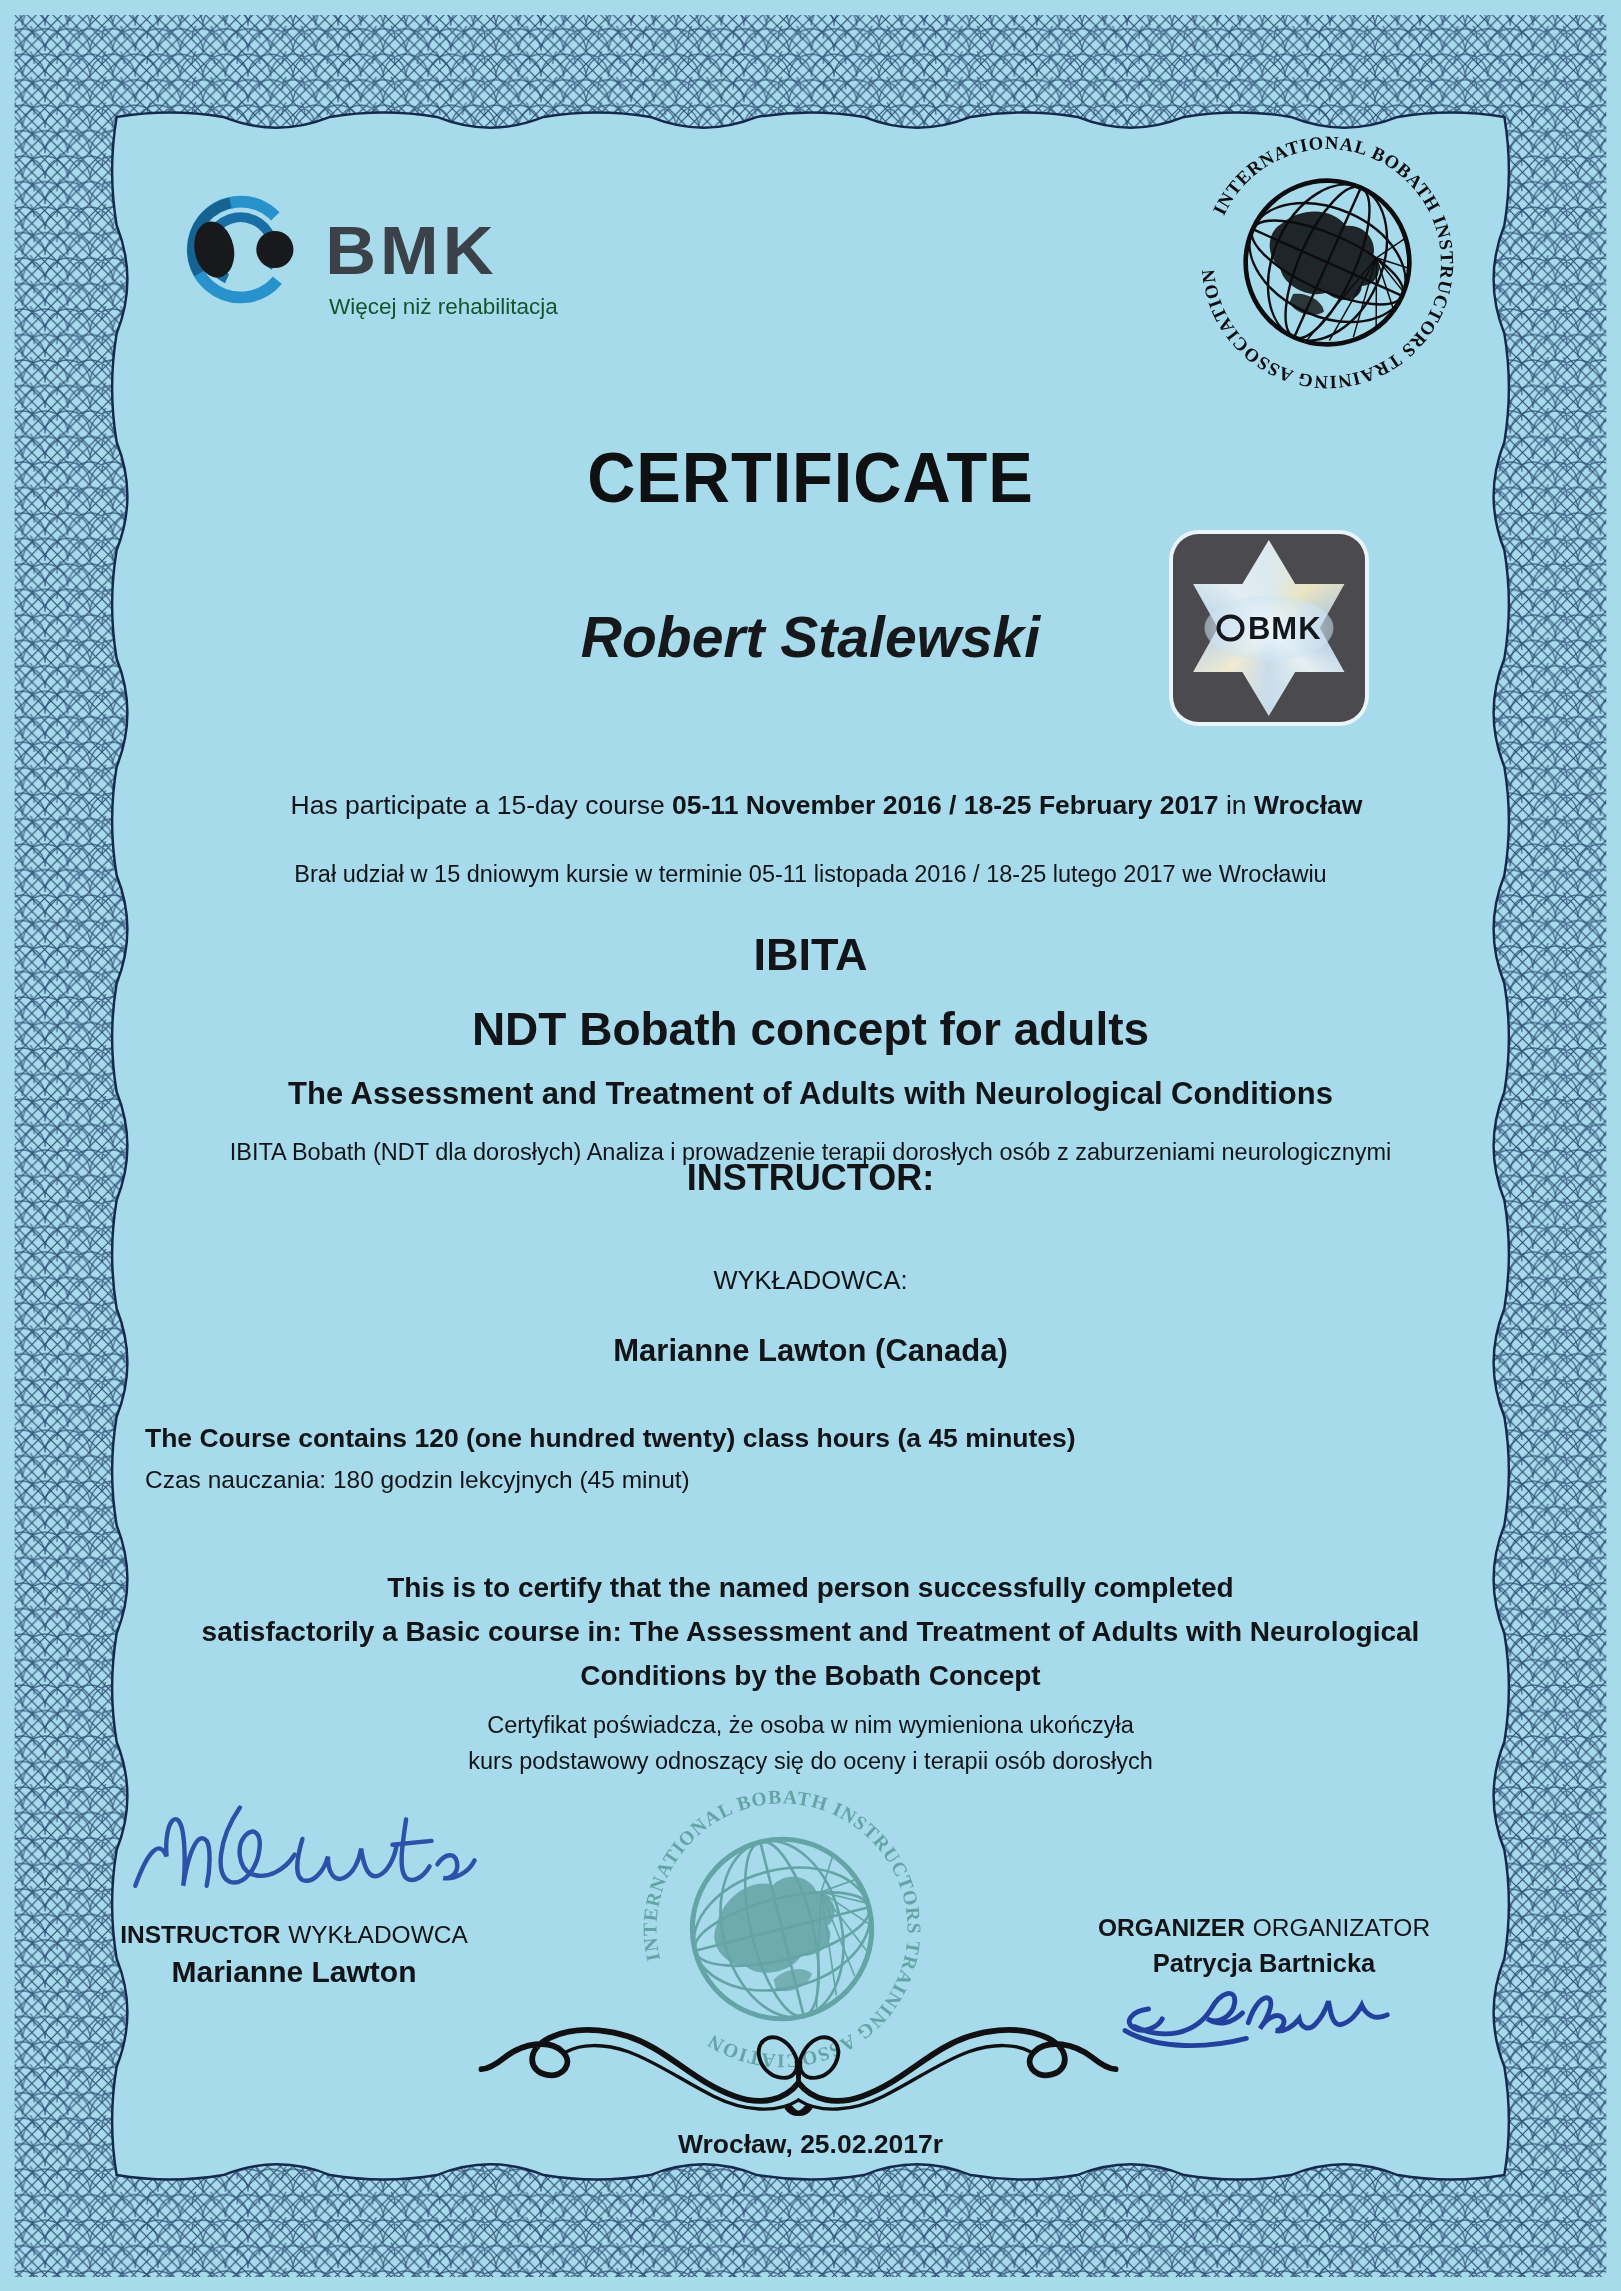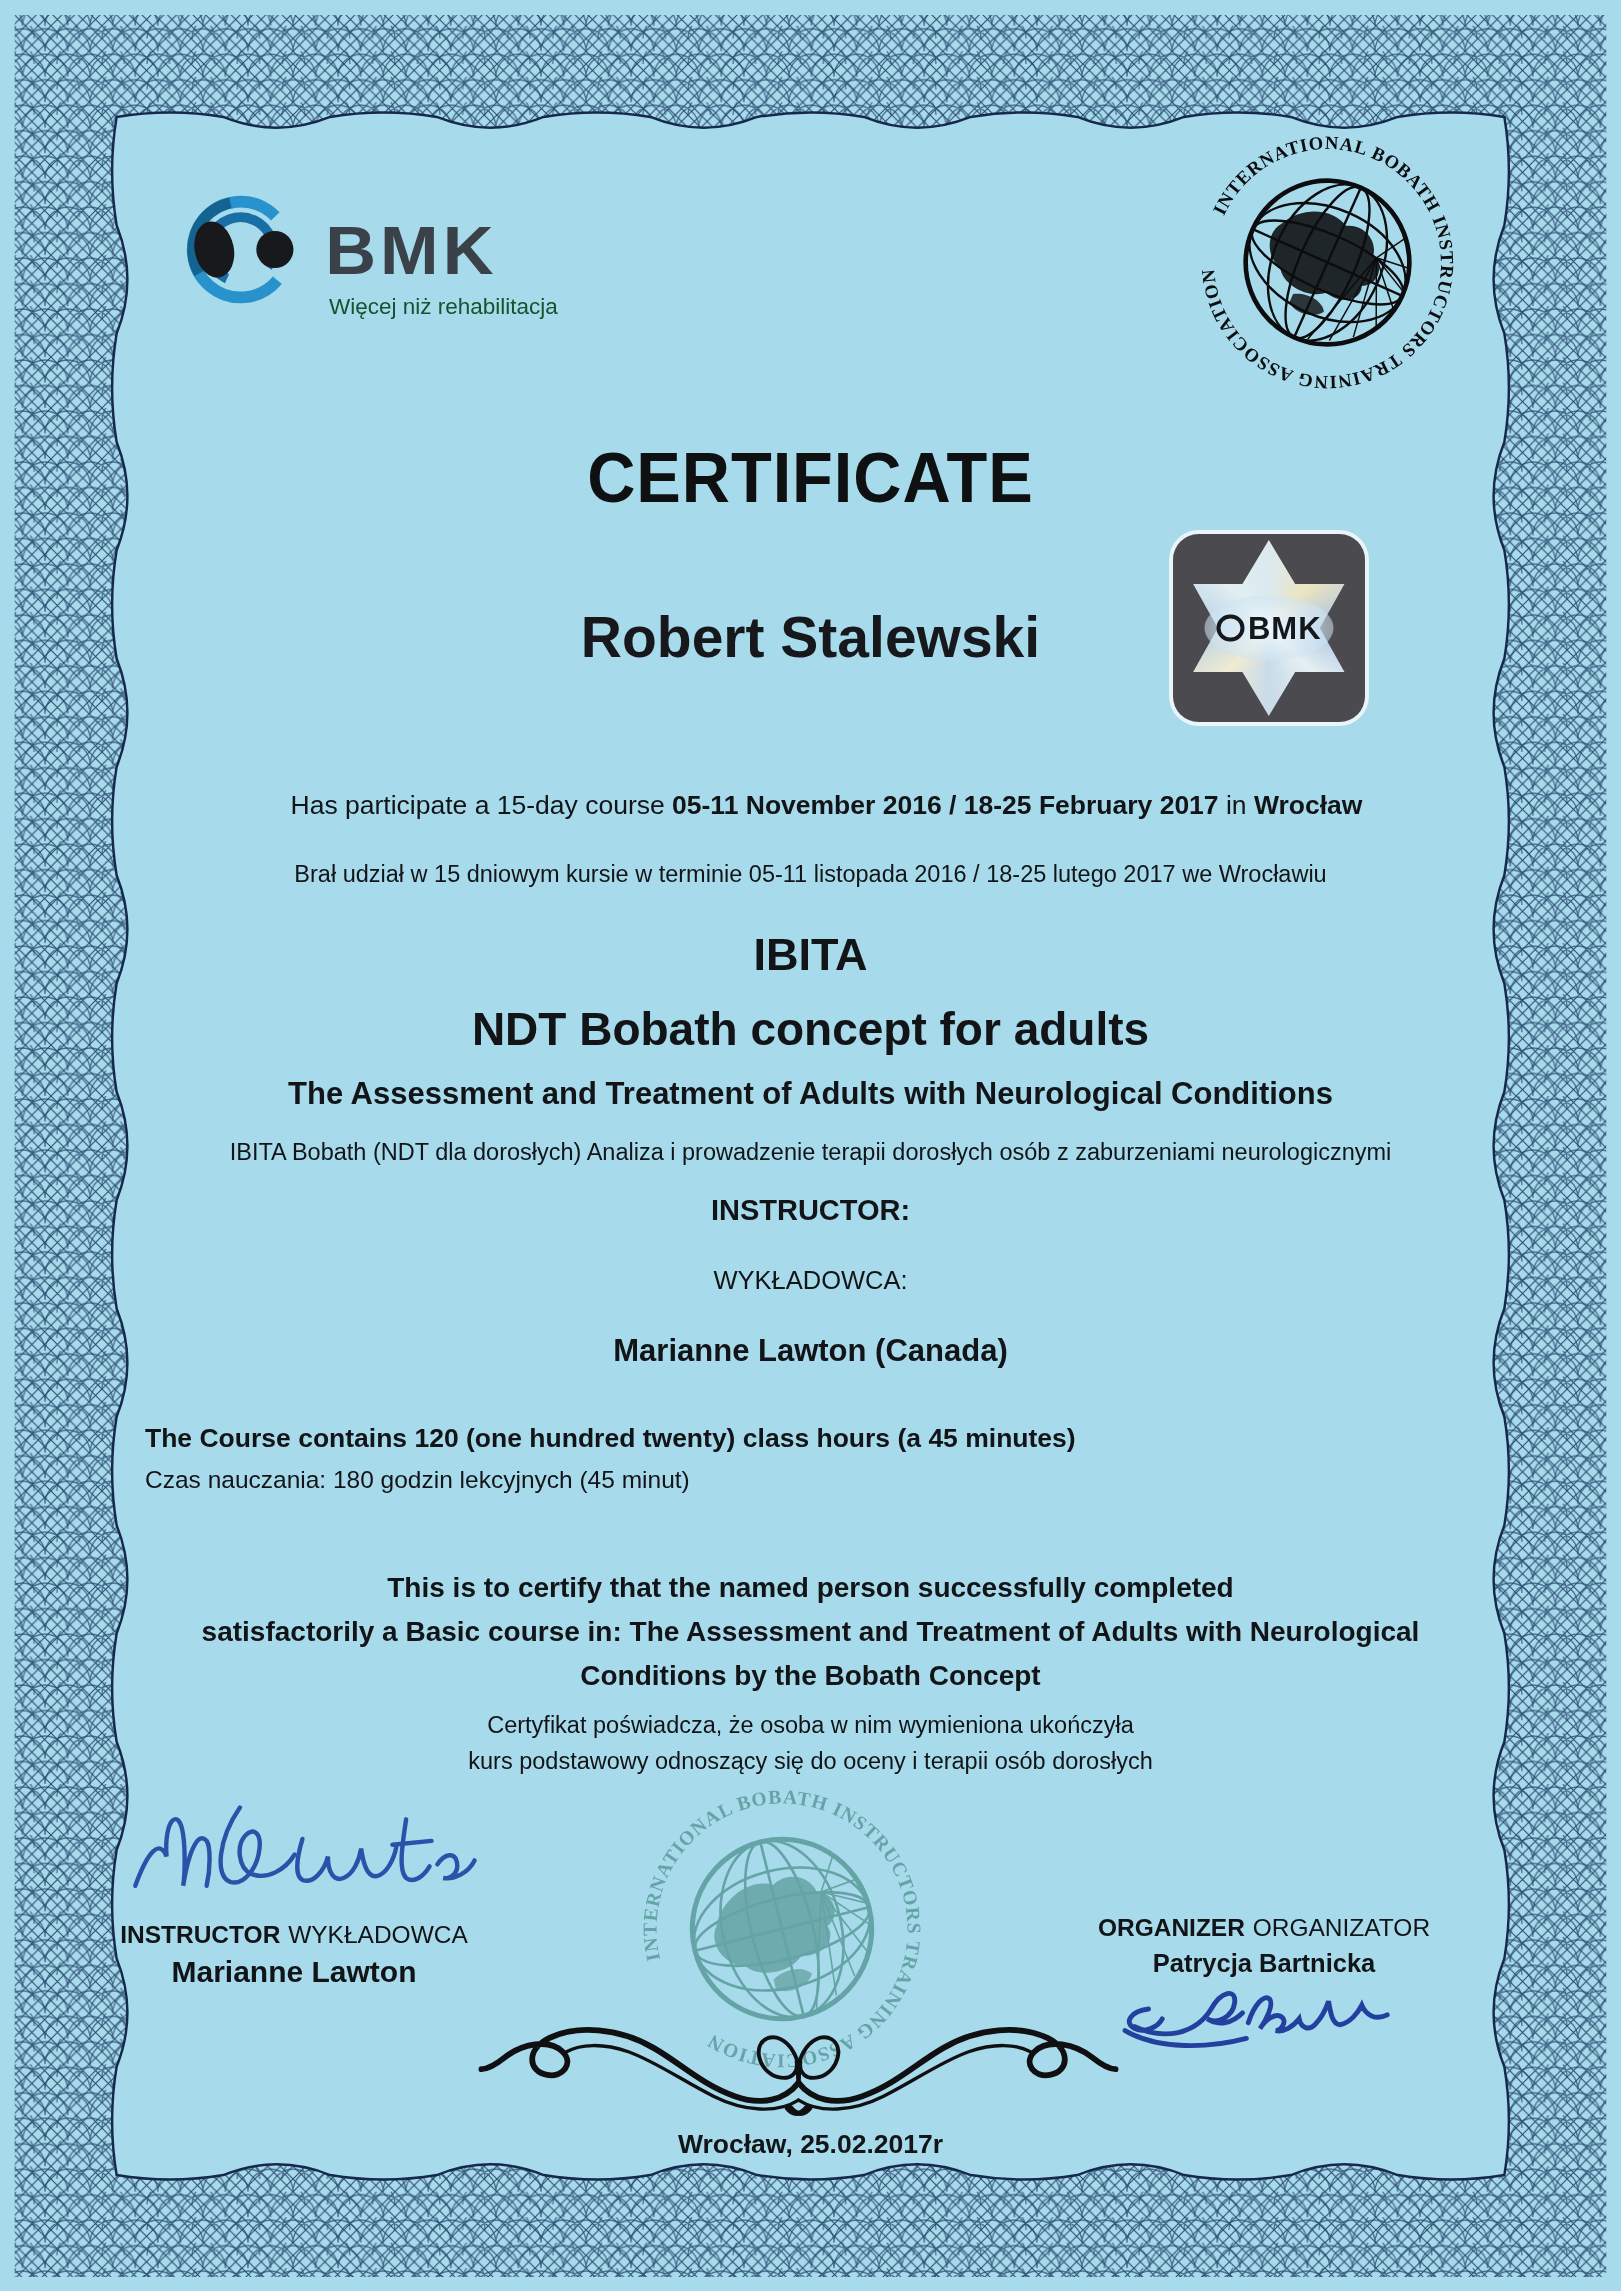--- a/index.html
+++ b/index.html
@@ -29,28 +29,28 @@
     clip-path:polygon(50% 0%,65% 25%,93% 25%,79% 50%,93% 75%,65% 75%,50% 100%,35% 75%,7% 75%,21% 50%,7% 25%,35% 25%);
     opacity:.95;}
   .holo-center{position:absolute;left:50%;top:50%;transform:translate(-50%,-50%);
     width:129px;height:65px;border-radius:50%;
     background:radial-gradient(ellipse at center,rgba(240,248,252,.95) 0%,rgba(205,228,242,.55) 70%,rgba(205,228,242,0) 100%);
     display:flex;align-items:center;justify-content:center;gap:3.9px;}
   .holo-ring{width:19.6px;height:19.6px;border:4.9px solid #14171c;border-radius:50%;display:inline-block;}
   .holo-text{font-size:31px;font-weight:bold;color:#14171c;letter-spacing:1px;}
   
   .title{top:437px;font-size:71px;font-weight:800;letter-spacing:1px;transform:scaleX(.94);color:#0e1012;}
-  .recipient{top:604px;font-size:57px;font-weight:bold;color:#16181b;}
+  .recipient{top:604px;font-size:57px;font-weight:bold;font-style:italic;color:#16181b;}
   .p-en{top:790px;font-size:26.5px;padding-left:16px;}
   .p-pl{top:861px;font-size:23.5px;}
   .org{top:929px;font-size:45px;font-weight:800;}
   .course-title{top:1002px;font-size:46px;font-weight:800;}
   .course-sub-en{top:1076px;font-size:31px;font-weight:bold;}
   .course-sub-pl{top:1139px;font-size:23.5px;}
-  .instr-en{top:1194px;font-size:29px;font-weight:bold;}
+  .instr-en{top:1157px;font-size:36px;font-weight:bold;}
   .instr-pl{top:1266px;font-size:25.5px;}
   .instr-name{top:1333px;font-size:31px;font-weight:bold;}
   .hours-en{left:145px;top:1423px;font-size:26.5px;font-weight:bold;white-space:nowrap;}
   .hours-pl{left:145px;top:1466px;font-size:24.5px;white-space:nowrap;}
   .cert-en{top:1566px;font-size:28px;font-weight:bold;line-height:44px;}
   .cert-pl{top:1707px;font-size:23.5px;line-height:36px;}
   .b{font-weight:bold;}
   
   .sig-left{left:120px;top:1790px;z-index:3;}
   .sig-right{left:1115px;top:1966px;z-index:3;}

